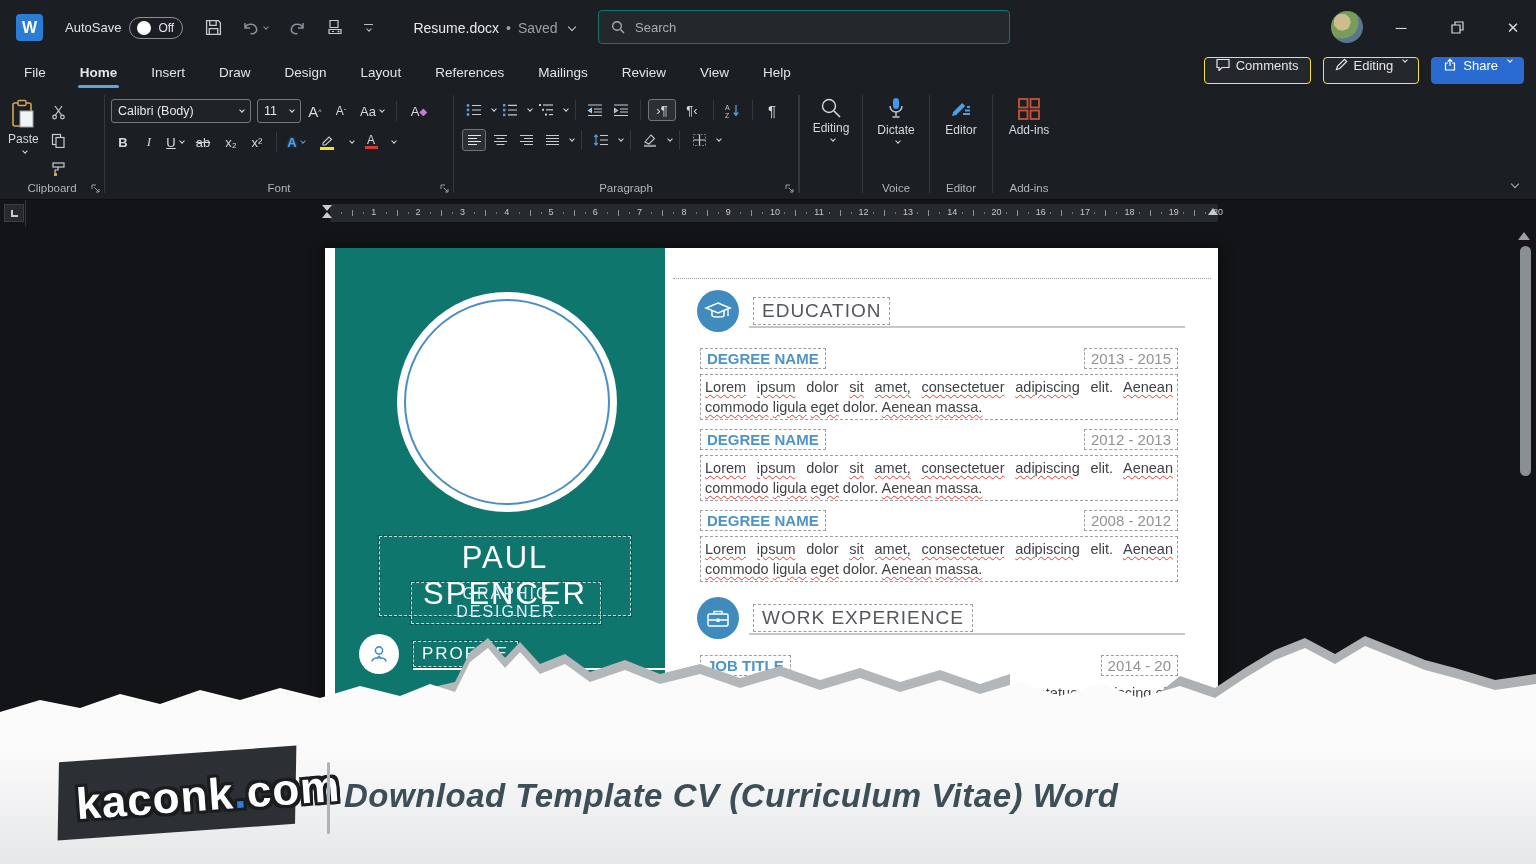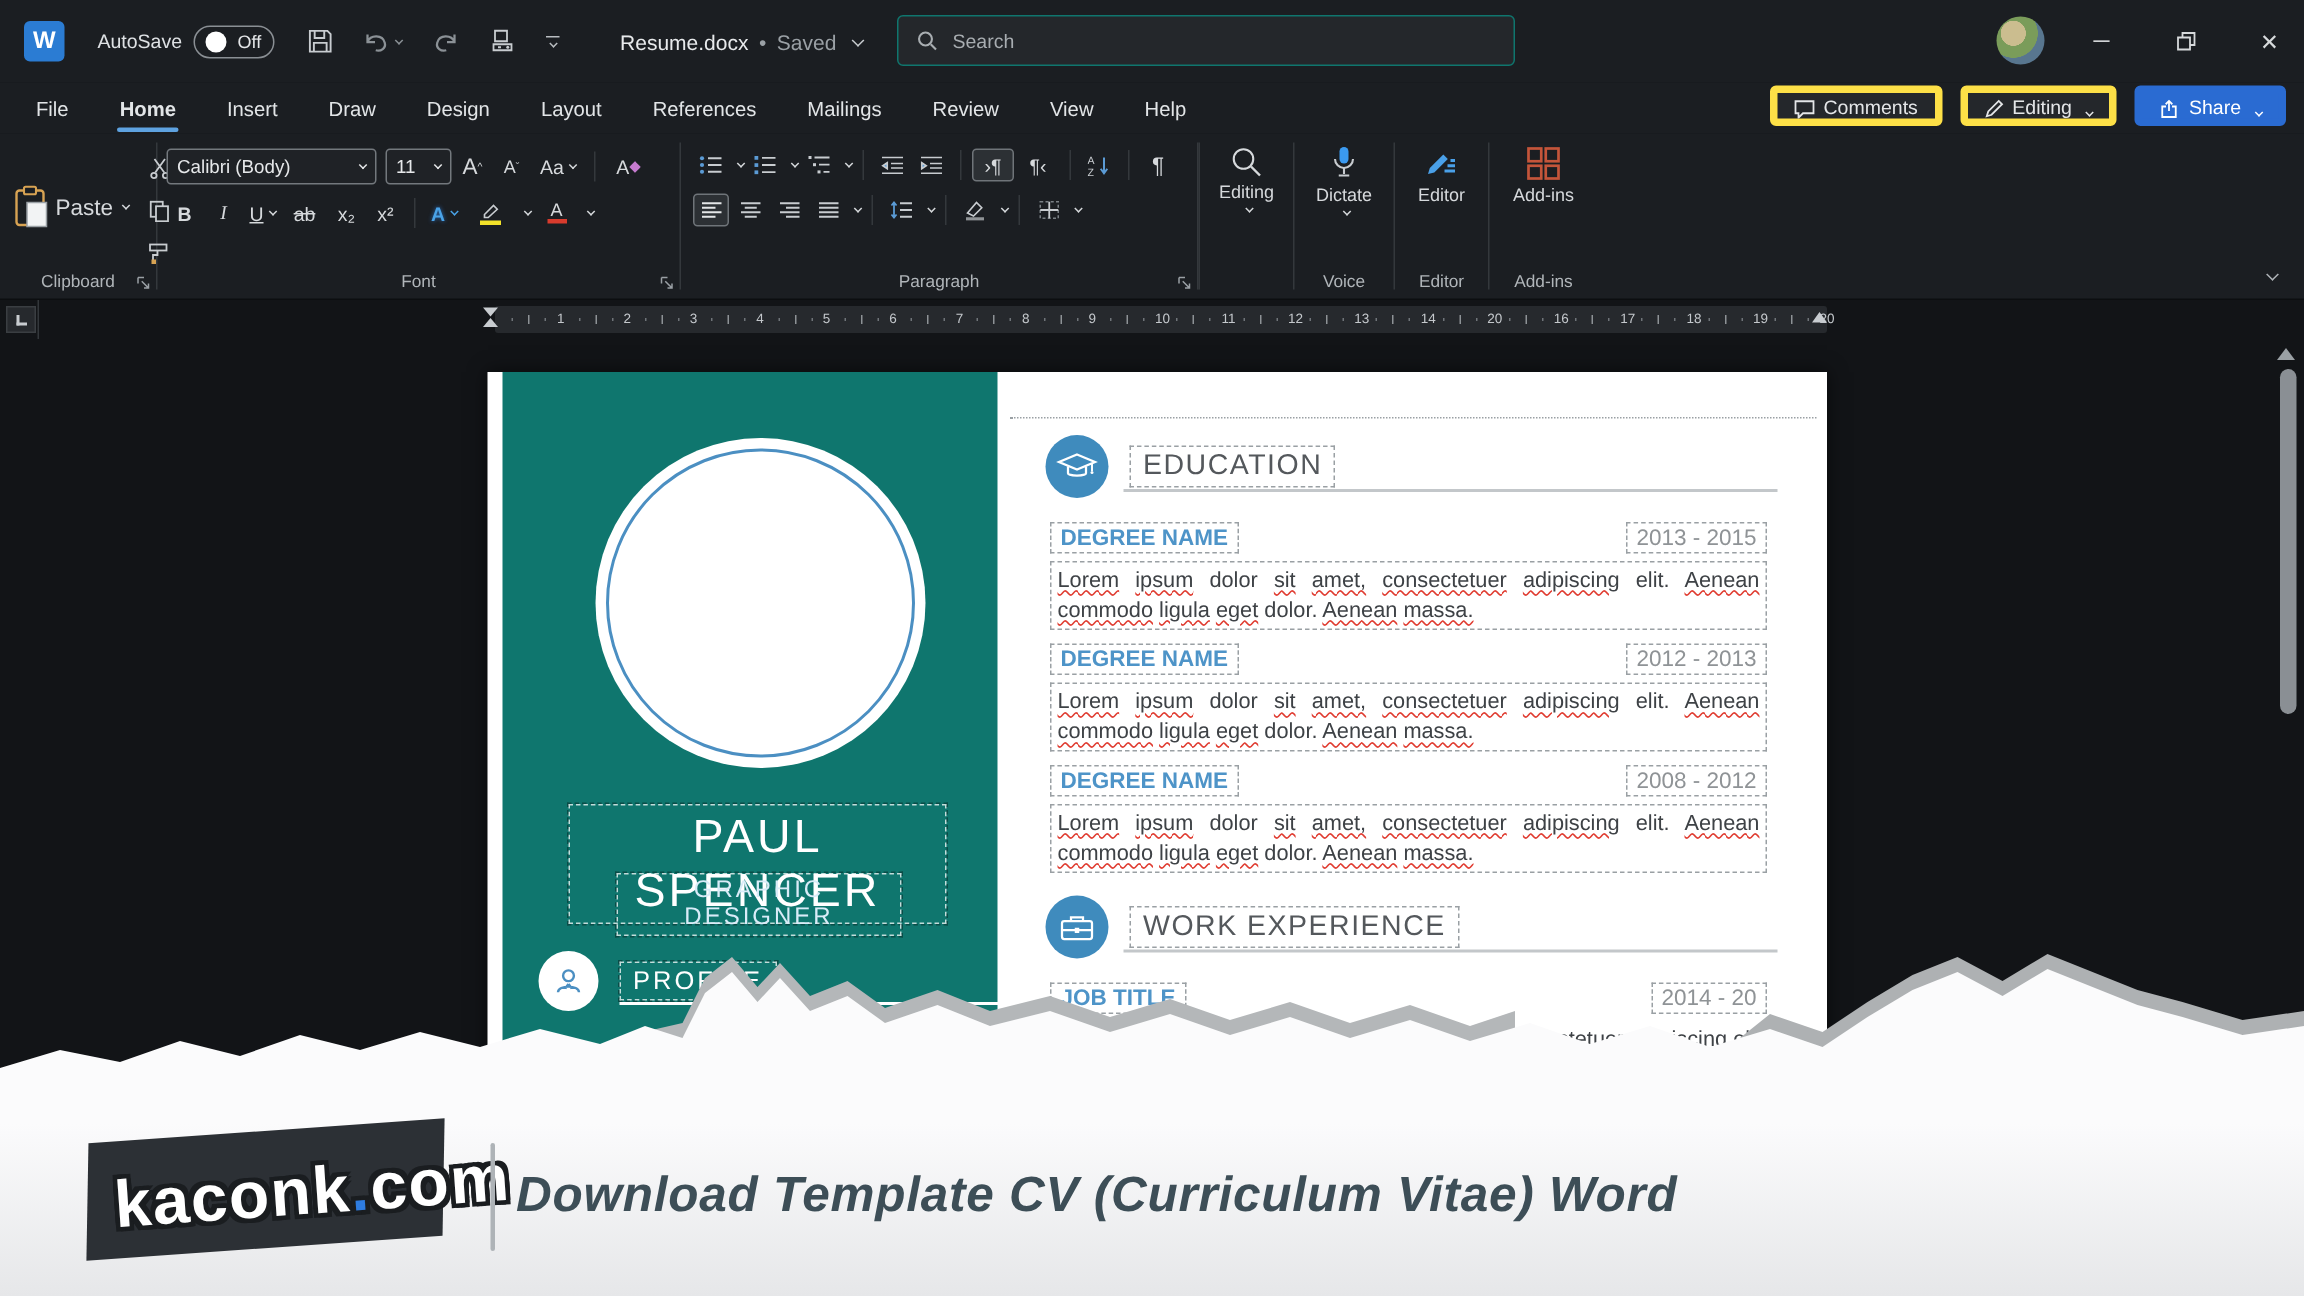--- a/index.html
+++ b/index.html
@@ -19,29 +19,29 @@
   .searchbox{position:absolute;left:598px;top:10px;width:412px;height:34px;border:1px solid #0f766e;border-radius:4px;background:#24272b;display:flex;align-items:center;padding:0 12px;gap:10px;color:#a8adb1;font-size:13px;}
   .avatar{position:absolute;left:1331px;top:11px;width:32px;height:32px;border-radius:50%;background:radial-gradient(circle at 35% 35%,#cbbd8f 0 28%,#7a9c5a 29% 55%,#58768f 56% 78%,#4a5a44 79%);}
   .winbtn{position:absolute;top:0;width:46px;height:55px;display:flex;align-items:center;justify-content:center;color:#d7dadc;font-size:15px;}
   
   .tabsrow{position:absolute;left:0;top:55px;width:1536px;height:34px;background:#1b1e22;display:flex;align-items:center;color:#e2e5e7;font-size:13.5px;}
   .tab{padding:7px 12px;margin:0 5px;position:relative;}
   .tab.first{margin-left:12px;}
   .tab.active{font-weight:bold;}
   .tab.active::after{content:"";position:absolute;left:10px;right:10px;bottom:-1px;height:3px;background:#5ea2e0;border-radius:2px;}
   .tr-actions{position:absolute;right:12px;top:57px;display:flex;gap:12px;}
-  .pillbtn{height:27px;border:5px solid #fde047;border-radius:4px;background:#24272b;color:#e4e6e8;font-size:13px;display:flex;align-items:flex-end;padding:0 11px;gap:6px;}
+  .pillbtn{height:27px;border:1px solid #fde047;border-radius:4px;background:#24272b;color:#e4e6e8;font-size:13px;display:flex;align-items:flex-start;padding:0 11px;gap:6px;}
   .pillbtn.share{background:#2a6bd2;border-color:#2a6bd2;color:#fff;}
   
   .ribbon{position:absolute;left:0;top:89px;width:1536px;height:111px;background:#1b1e22;border-bottom:1px solid #0c0e10;display:flex;color:#d6d9dc;}
   .grp{display:flex;flex-direction:column;position:relative;padding-top:8px;}
   .grp-label{position:absolute;bottom:5px;left:0;right:0;text-align:center;font-size:11.5px;color:#b0b5b9;}
   .lnch{position:absolute;bottom:5px;right:3px;}
   .gdiv{width:1px;background:#34383c;margin:6px 0;}
-  .bigbtn{display:flex;align-items:center;font-size:15px;gap:3px;padding:2px 8px;}
+  .bigbtn{display:flex;flex-direction:column;align-items:center;font-size:12px;gap:3px;padding:2px 8px;}
   .smbtn{width:24px;height:22px;display:flex;align-items:center;justify-content:center;border-radius:3px;font-size:13px;}
   .selbox{border:1px solid #73787d;border-radius:3px;background:#1f2226;height:24px;display:flex;align-items:center;font-size:12.5px;padding:0 6px;justify-content:space-between;color:#e6e8ea;}
   .frow{display:flex;align-items:center;gap:2px;margin:2px 0;}
   .fdiv{width:1px;height:20px;background:#34383c;margin:0 5px;}
   .selicon{border:1px solid #6f7479;background:#2c3034;}
   .stylecard{width:112px;height:58px;background:#fff;border:1px solid #7e8388;border-radius:2px;display:flex;align-items:center;justify-content:center;font-size:14px;color:#1c1c1c;}
   .stylecard.sel{outline:2px solid #b9bdc1;outline-offset:1px;}
   .stylecard.h1{color:#2e74b5;font-size:18px;}
   .colbtn{display:flex;flex-direction:column;align-items:center;gap:2px;font-size:12px;padding:0 10px;}
   

